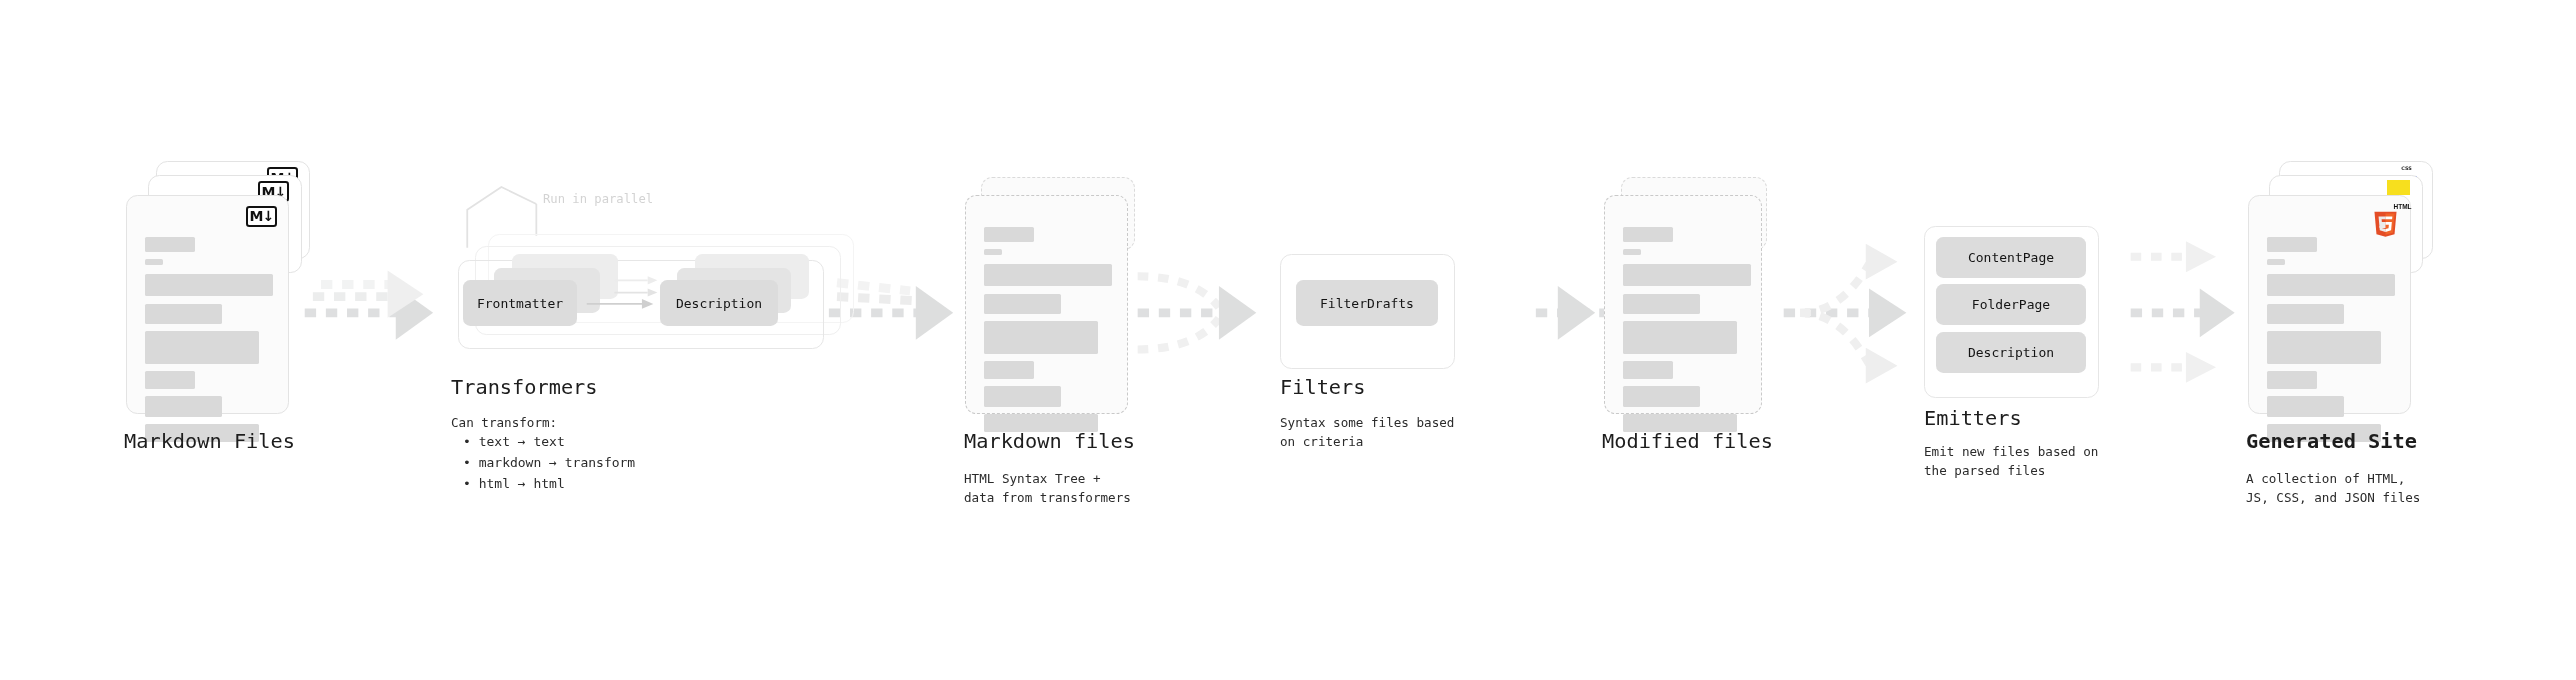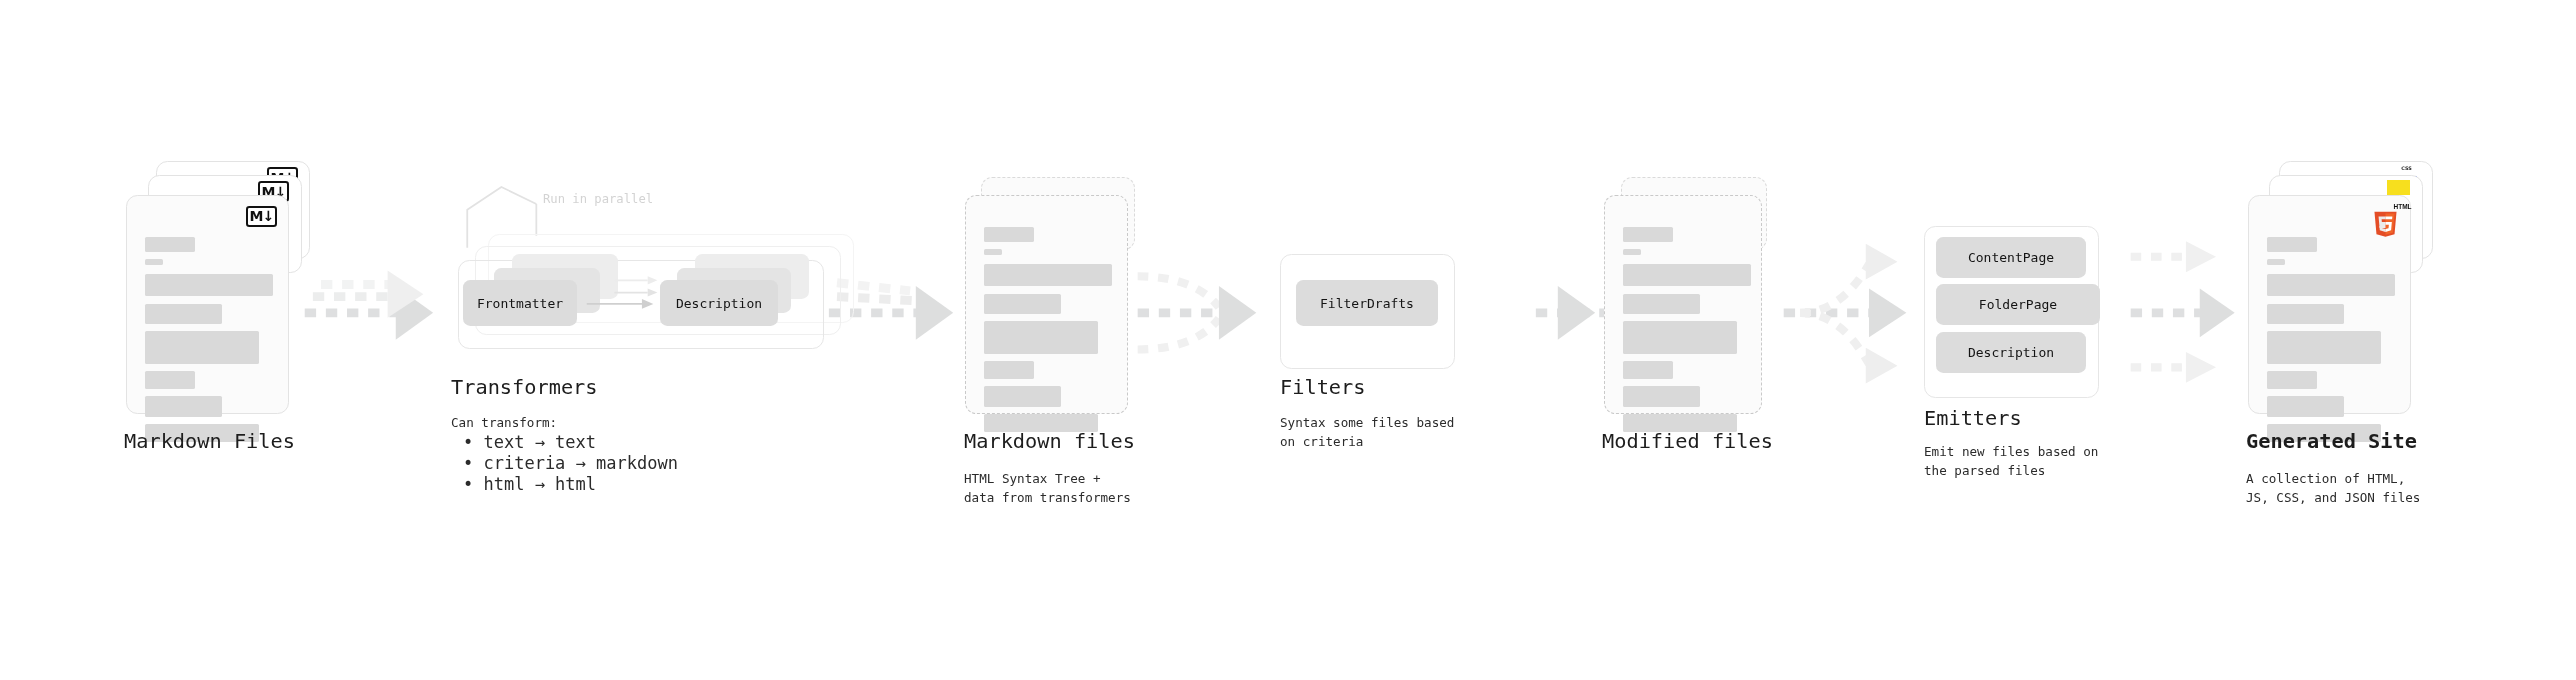--- a/index.html
+++ b/index.html
@@ -120,21 +120,21 @@
   .subtitle {
     position: absolute;
     font-size: 12.6px;
     line-height: 18.7px;
     color: #2b2b2b;
     font-family: "DejaVu Sans Mono", "Liberation Mono", monospace;
     white-space: pre;
   }
   .bullets {
     position: absolute;
-    font-size: 17px;
+    font-size: 13px;
     line-height: 18.7px;
     color: #2b2b2b;
     white-space: pre;
   }
 
   
   .gbox {
     position: absolute;
     box-sizing: border-box;
     border: 1.3px solid #e6e6e6;
@@ -284,21 +284,21 @@
       <line x1="722" y1="374" x2="790" y2="374" stroke="#cfcfcf" stroke-width="2.2"></line>
       <polygon points="790,368 804,374 790,380" fill="#cfcfcf"></polygon>
     </svg>
 
     <div class="runlabel" style="left:543px; top:192px;">Run in parallel</div>
   </div>
 
   <div class="title" style="left:451px; top:375px;">Transformers</div>
   <div class="subtitle" style="left:451px; top:414px;">Can transform:</div>
   <div class="bullets" style="left:463px; top:433px;">• text → text</div>
-  <div class="bullets" style="left:463px; top:454px;">• criteria → markdown</div>
+  <div class="bullets" style="left:463px; top:454px;">• markdown → transform</div>
   <div class="bullets" style="left:463px; top:475px;">• html → html</div>
 
   <div class="card-stack">
     <div class="card dashed" style="left:981px; top:177px; width:154px; height:73px; border-color:#dadada;"></div>
     <div class="card dashed" style="left:965px; top:195px; width:163px; height:219px;">
       <div class="card-lines" style="top:31px;">
         <div class="line" style="width:50px;height:14.6px;"></div>
         <div class="line" style="width:18px;height:5.7px;margin-bottom:9.8px;"></div>
         <div class="line" style="width:128px;height:22px;"></div>
         <div class="line" style="width:77px;height:20.3px;"></div>
@@ -331,21 +331,21 @@
         <div class="line" style="width:50px;height:18px;"></div>
         <div class="line" style="width:77px;height:20.3px;"></div>
         <div class="line" style="width:114px;height:18px;"></div>
       </div>
     </div>
   </div>
   <div class="title" style="left:1602px; top:429px;">Modified files</div>
 
   <div class="gbox" style="left:1924px; top:226px; width:175px; height:172px;"></div>
   <div class="chip" style="left:1936px; top:237px; width:150px; height:41px;">ContentPage</div>
-  <div class="chip" style="left:1936px; top:284px; width:164px; height:41px;">FolderPage</div>
+  <div class="chip" style="left:1936px; top:284px; width:150px; height:41px;">FolderPage</div>
   <div class="chip" style="left:1936px; top:332px; width:150px; height:41px;">Description</div>
   <div class="title" style="left:1924px; top:406px;">Emitters</div>
   <div class="subtitle" style="left:1924px; top:443px;">Emit new files based on
 the parsed files</div>
 
   <div class="card-stack">
     <div class="card back2" style="left:2279px; top:161px; width:154px; height:98px;"></div>
     <div class="css-badge" style="left:2396px; top:165px;">CSS</div>
 
     <div class="card back1" style="left:2269px; top:175px; width:154px; height:98px;"></div>

